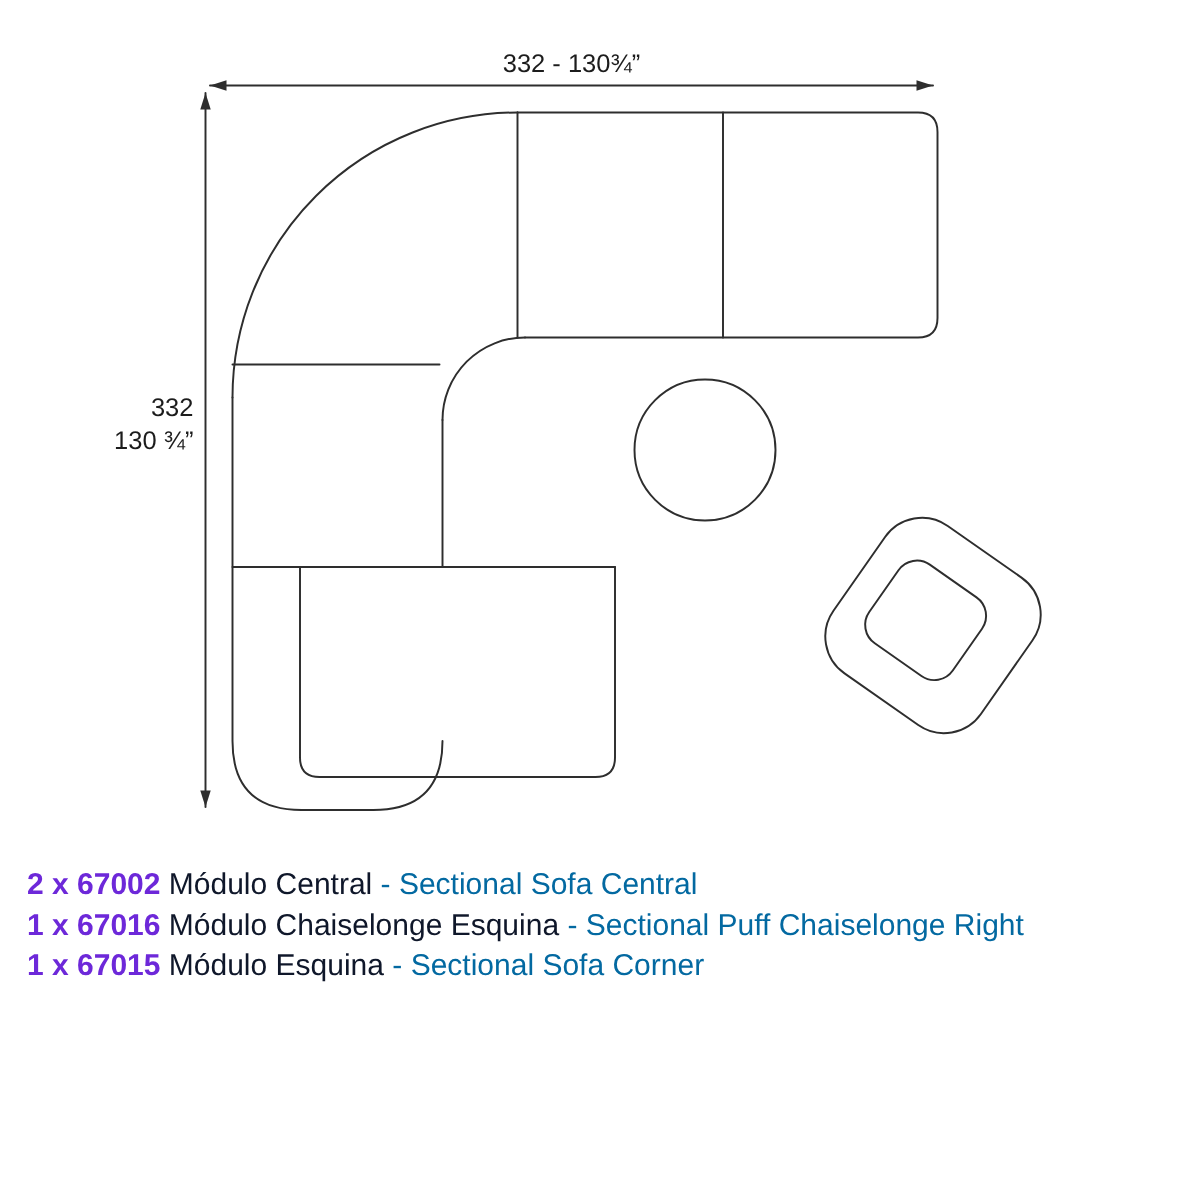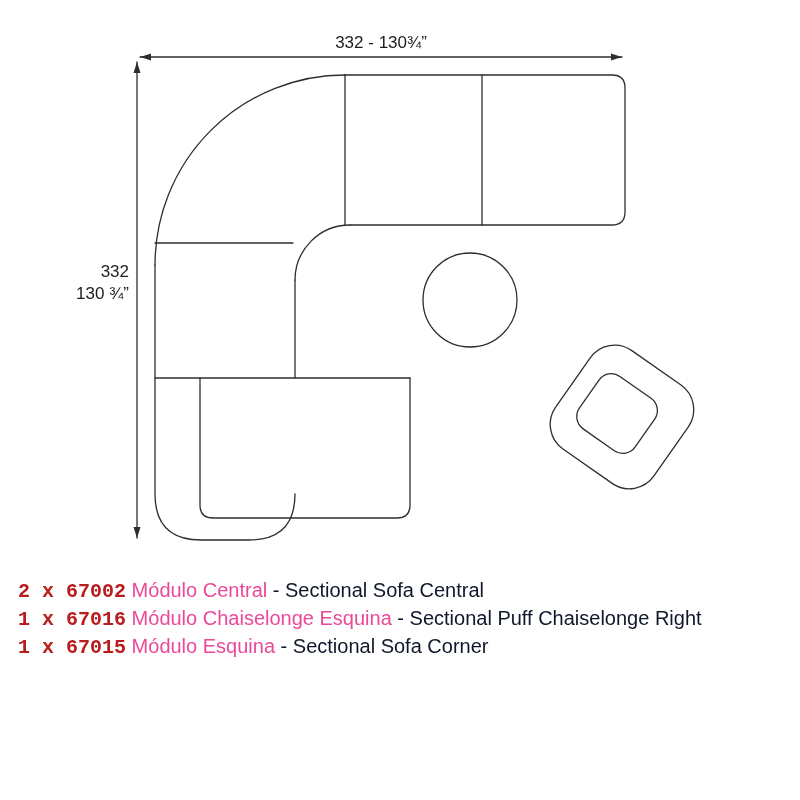--- a/index.html
+++ b/index.html
@@ -16,23 +16,23 @@
   }
   .plan-svg { position: absolute; left: 0; top: 0; }
   svg text { font-family: "Liberation Sans", sans-serif; }
   .legend { position: absolute; left: 18px; top: 577px; }
   .legend-row {
     font-size: 20px;
     line-height: 27px;
     white-space: nowrap;
     color: #1c1c1c;
   }
-  .legend-row .qty { font-weight: bold; color: #b91c1c; font-family: Liberation Mono, monospace; }
-  .legend-row .es  { color: #ec4899; }
-  .legend-row .en  { color: #0f172a; }
+  .legend-row .qty { font-weight: bold; color: #6d28d9; }
+  .legend-row .es  { color: #0f172a; }
+  .legend-row .en  { color: #0369a1; }
 </style>
 </head>
 <body>
 
 <div class="sheet">
 
   <svg class="plan-svg" width="800" height="565" viewBox="0 0 800 565">
 
     <g fill="none" stroke-width="1.3" stroke-linecap="round" stroke-linejoin="round" stroke="#2e2e2e">
 

